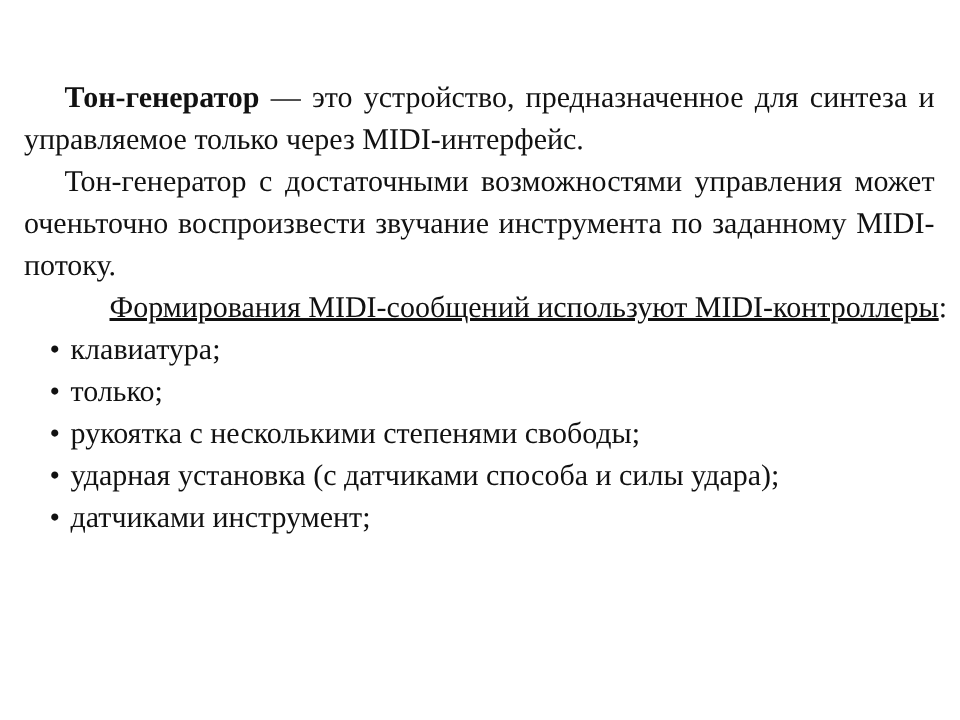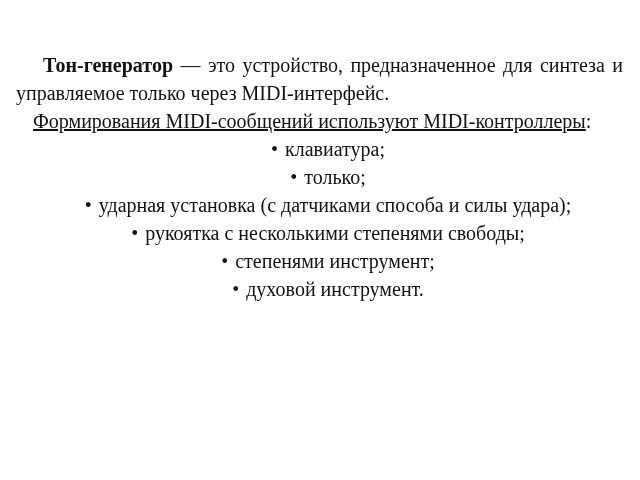--- a/index.html
+++ b/index.html
@@ -29,48 +29,49 @@
     font-weight: bold;
   }
   .heading-line {
     margin: 0;
     text-indent: 17px;
     text-align: left;
     white-space: nowrap;
   }
   .heading-line .underlined {
     text-decoration: underline;
+    margin-left: 40px;
   }
   .bullet-list {
     margin: 0;
     padding: 0;
     list-style: none;
   }
   .bullet-item {
     margin: 0;
     padding-left: 17px;
-    text-align: center;
+    text-align: left;
   }
   .bullet-glyph {
     margin-right: 7px;
   }
 </style>
 </head>
 <body>
 
 <div class="slide">
 
   <p class="para"><span class="lead-bold">Тон-генератор</span><span> — это устройство, предназначенное для синтеза и управляемое только через MIDI-интерфейс.</span></p>
 
 
+  <p class="para"><span>Тон-генератор с достаточными возможностями управления может оченьточно воспроизвести звучание инструмента по заданному MIDI-потоку.</span></p>
 
   <p class="heading-line"><span class="underlined">Формирования MIDI-сообщений используют MIDI-контроллеры</span><span>:</span></p>
 
   <ul class="bullet-list">
     <li class="bullet-item"><span class="bullet-glyph">•</span><span>клавиатура;</span></li>
     <li class="bullet-item"><span class="bullet-glyph">•</span><span>только;</span></li>
+    <li class="bullet-item"><span class="bullet-glyph">•</span><span>рукоятка с несколькими степенями свободы;</span></li>
     <li class="bullet-item"><span class="bullet-glyph">•</span><span>ударная установка (с датчиками способа и силы удара);</span></li>
-    <li class="bullet-item"><span class="bullet-glyph">•</span><span>рукоятка с несколькими степенями свободы;</span></li>
-    <li class="bullet-item"><span class="bullet-glyph">•</span><span>степенями инструмент;</span></li>
-    <li class="bullet-item"><span class="bullet-glyph">•</span><span>духовой инструмент.</span></li>
+    <li class="bullet-item"><span class="bullet-glyph">•</span><span>датчиками инструмент;</span></li>
   </ul>
 
 </div>
 
 </body></html>

